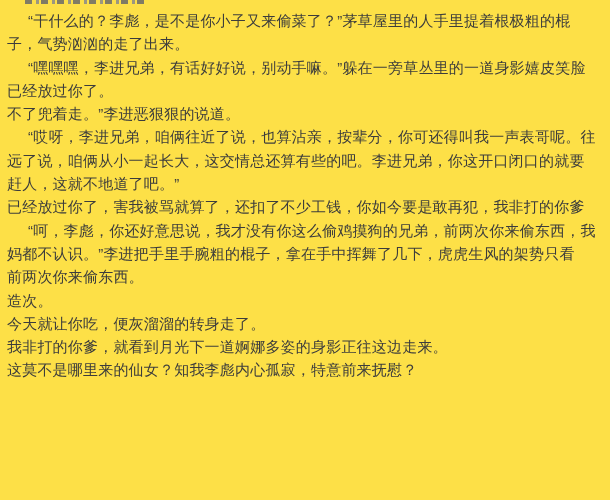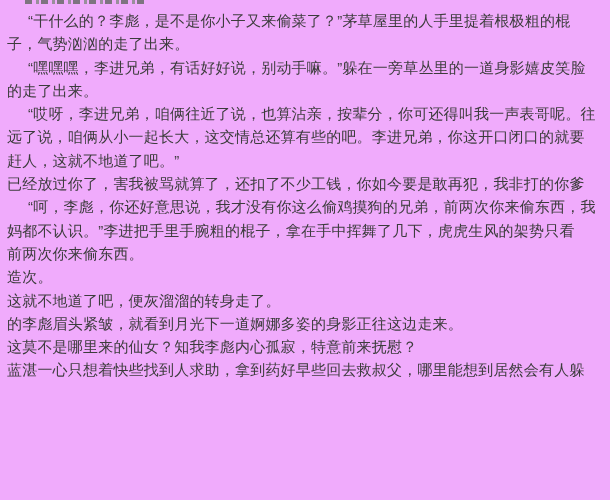--- a/index.html
+++ b/index.html
@@ -5,21 +5,21 @@
   html, body { margin: 0; padding: 0; }
   body {
     width: 610px; height: 500px;
     background: #ffffff;
     font-family: "Liberation Sans", "DejaVu Sans", sans-serif;
     overflow: hidden;
   }
   .page {
     position: relative;
     width: 610px; height: 500px;
-    background: #f0abfc;
+    background: #fde047;
     overflow: hidden;
     box-sizing: border-box;
     padding: 0 20px 0 7px;
   }
   
   .clipped-strip {
     height: 4px;
     margin: 0 0 5px 18px;
     width: 122px;
     background: repeating-linear-gradient(
@@ -45,44 +45,42 @@
 
 <div class="page">
   <div class="clipped-strip"></div>
   <div class="novel-text" id="paragraphs">
       <div class="paragraph indent">
         <div class="line first">“干什么的？李彪，是不是你小子又来偷菜了？”茅草屋里的人手里提着根极粗的棍</div>
         <div class="line">子，气势汹汹的走了出来。</div>
       </div>
       <div class="paragraph indent">
         <div class="line first">“嘿嘿嘿，李进兄弟，有话好好说，别动手嘛。”躲在一旁草丛里的一道身影嬉皮笑脸</div>
-        <div class="line">的走了出来。</div>
+        <div class="line">已经放过你了。</div>
       </div>
       <div class="paragraph indent">
+        <div class="line">不了兜着走。”李进恶狠狠的说道。</div>
       </div>
       <div class="paragraph indent">
         <div class="line first">“哎呀，李进兄弟，咱俩往近了说，也算沾亲，按辈分，你可还得叫我一声表哥呢。往</div>
         <div class="line">远了说，咱俩从小一起长大，这交情总还算有些的吧。李进兄弟，你这开口闭口的就要</div>
         <div class="line">赶人，这就不地道了吧。”</div>
       </div>
       <div class="paragraph indent">
         <div class="line">已经放过你了，害我被骂就算了，还扣了不少工钱，你如今要是敢再犯，我非打的你爹</div>
         <div class="line first">“呵，李彪，你还好意思说，我才没有你这么偷鸡摸狗的兄弟，前两次你来偷东西，我</div>
         <div class="line">妈都不认识。”李进把手里手腕粗的棍子，拿在手中挥舞了几下，虎虎生风的架势只看</div>
         <div class="line">前两次你来偷东西。</div>
       </div>
       <div class="paragraph indent">
         <div class="line">造次。</div>
       </div>
       <div class="paragraph">
-        <div class="line first">这就不地道了吧，便灰溜溜的转身走了。</div>
+        <div class="line first">今天就让你吃，便灰溜溜的转身走了。</div>
       </div>
       <div class="paragraph">
-        <div class="line first">的李彪眉头紧皱，就看到月光下一道婀娜多姿的身影正往这边走来。</div>
+        <div class="line first">我非打的你爹，就看到月光下一道婀娜多姿的身影正往这边走来。</div>
       </div>
       <div class="paragraph">
         <div class="line first">这莫不是哪里来的仙女？知我李彪内心孤寂，特意前来抚慰？</div>
-      </div>
-      <div class="paragraph">
-        <div class="line first">蓝湛一心只想着快些找到人求助，拿到药好早些回去救叔父，哪里能想到居然会有人躲</div>
       </div>
     </div>
 </div>
 
 </body></html>

